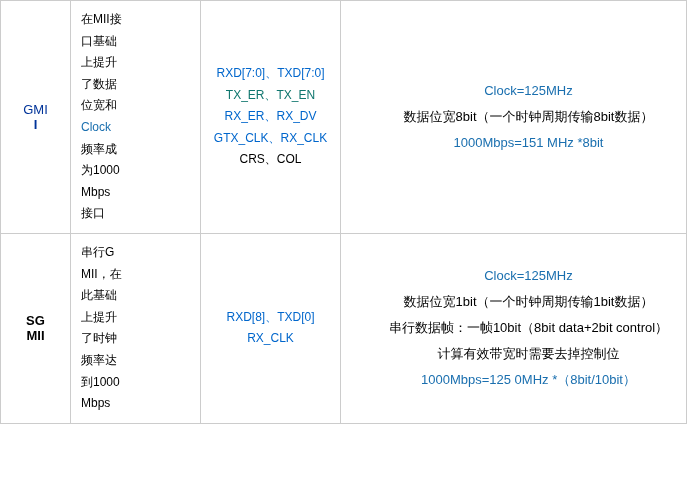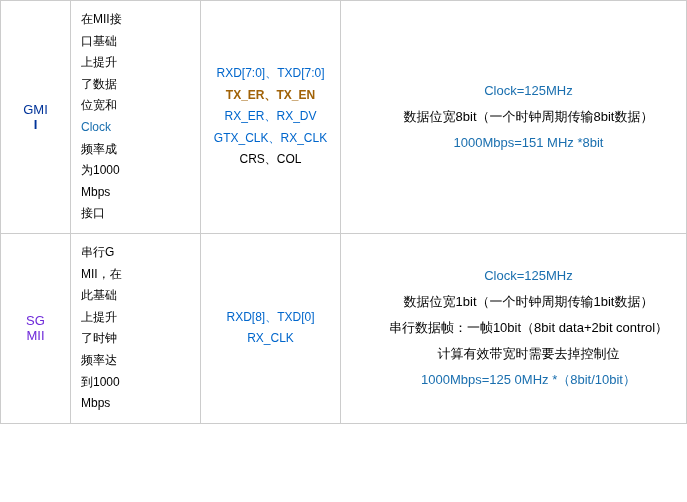--- a/index.html
+++ b/index.html
@@ -41,21 +41,21 @@
       font-size: 12px;
       line-height: 1.8;
     }
     .col-info {
       text-align: center;
       font-size: 13px;
       line-height: 2;
       padding-left: 40px;
     }
     .blue { color: #1a6faf; }
-    .orange { color: #a16207; font-weight: bold; }
+    .orange { color: #0f766e; }
     .signal-blue { color: #0066cc; text-align: right; }
     .desc-text {
       font-size: 12px;
       line-height: 1.8;
     }
   </style>
 </head>
 <body>
 
 <table>
@@ -89,21 +89,21 @@
       </td>
       <td class="col-info">
         <span class="blue">Clock=125MHz</span><br>
         <span>数据位宽8bit（一个时钟周期传输8bit数据）</span><br>
         <span class="blue">1000Mbps=151 MHz *8bit</span>
       </td>
     </tr>
 
     <tr>
       <td class="col-name">
-        <span style="color:#6d28d9; font-weight:normal;text-align:right;">SG<br>MII</span>
+        <span style="color:#000000; font-weight:bold;text-align:right;">SG<br>MII</span>
       </td>
       <td class="col-desc">
         <span class="desc-text">
           串行G<br>
           MII，在<br>
           此基础<br>
           上提升<br>
           了时钟<br>
           频率达<br>
           到1000<br>

